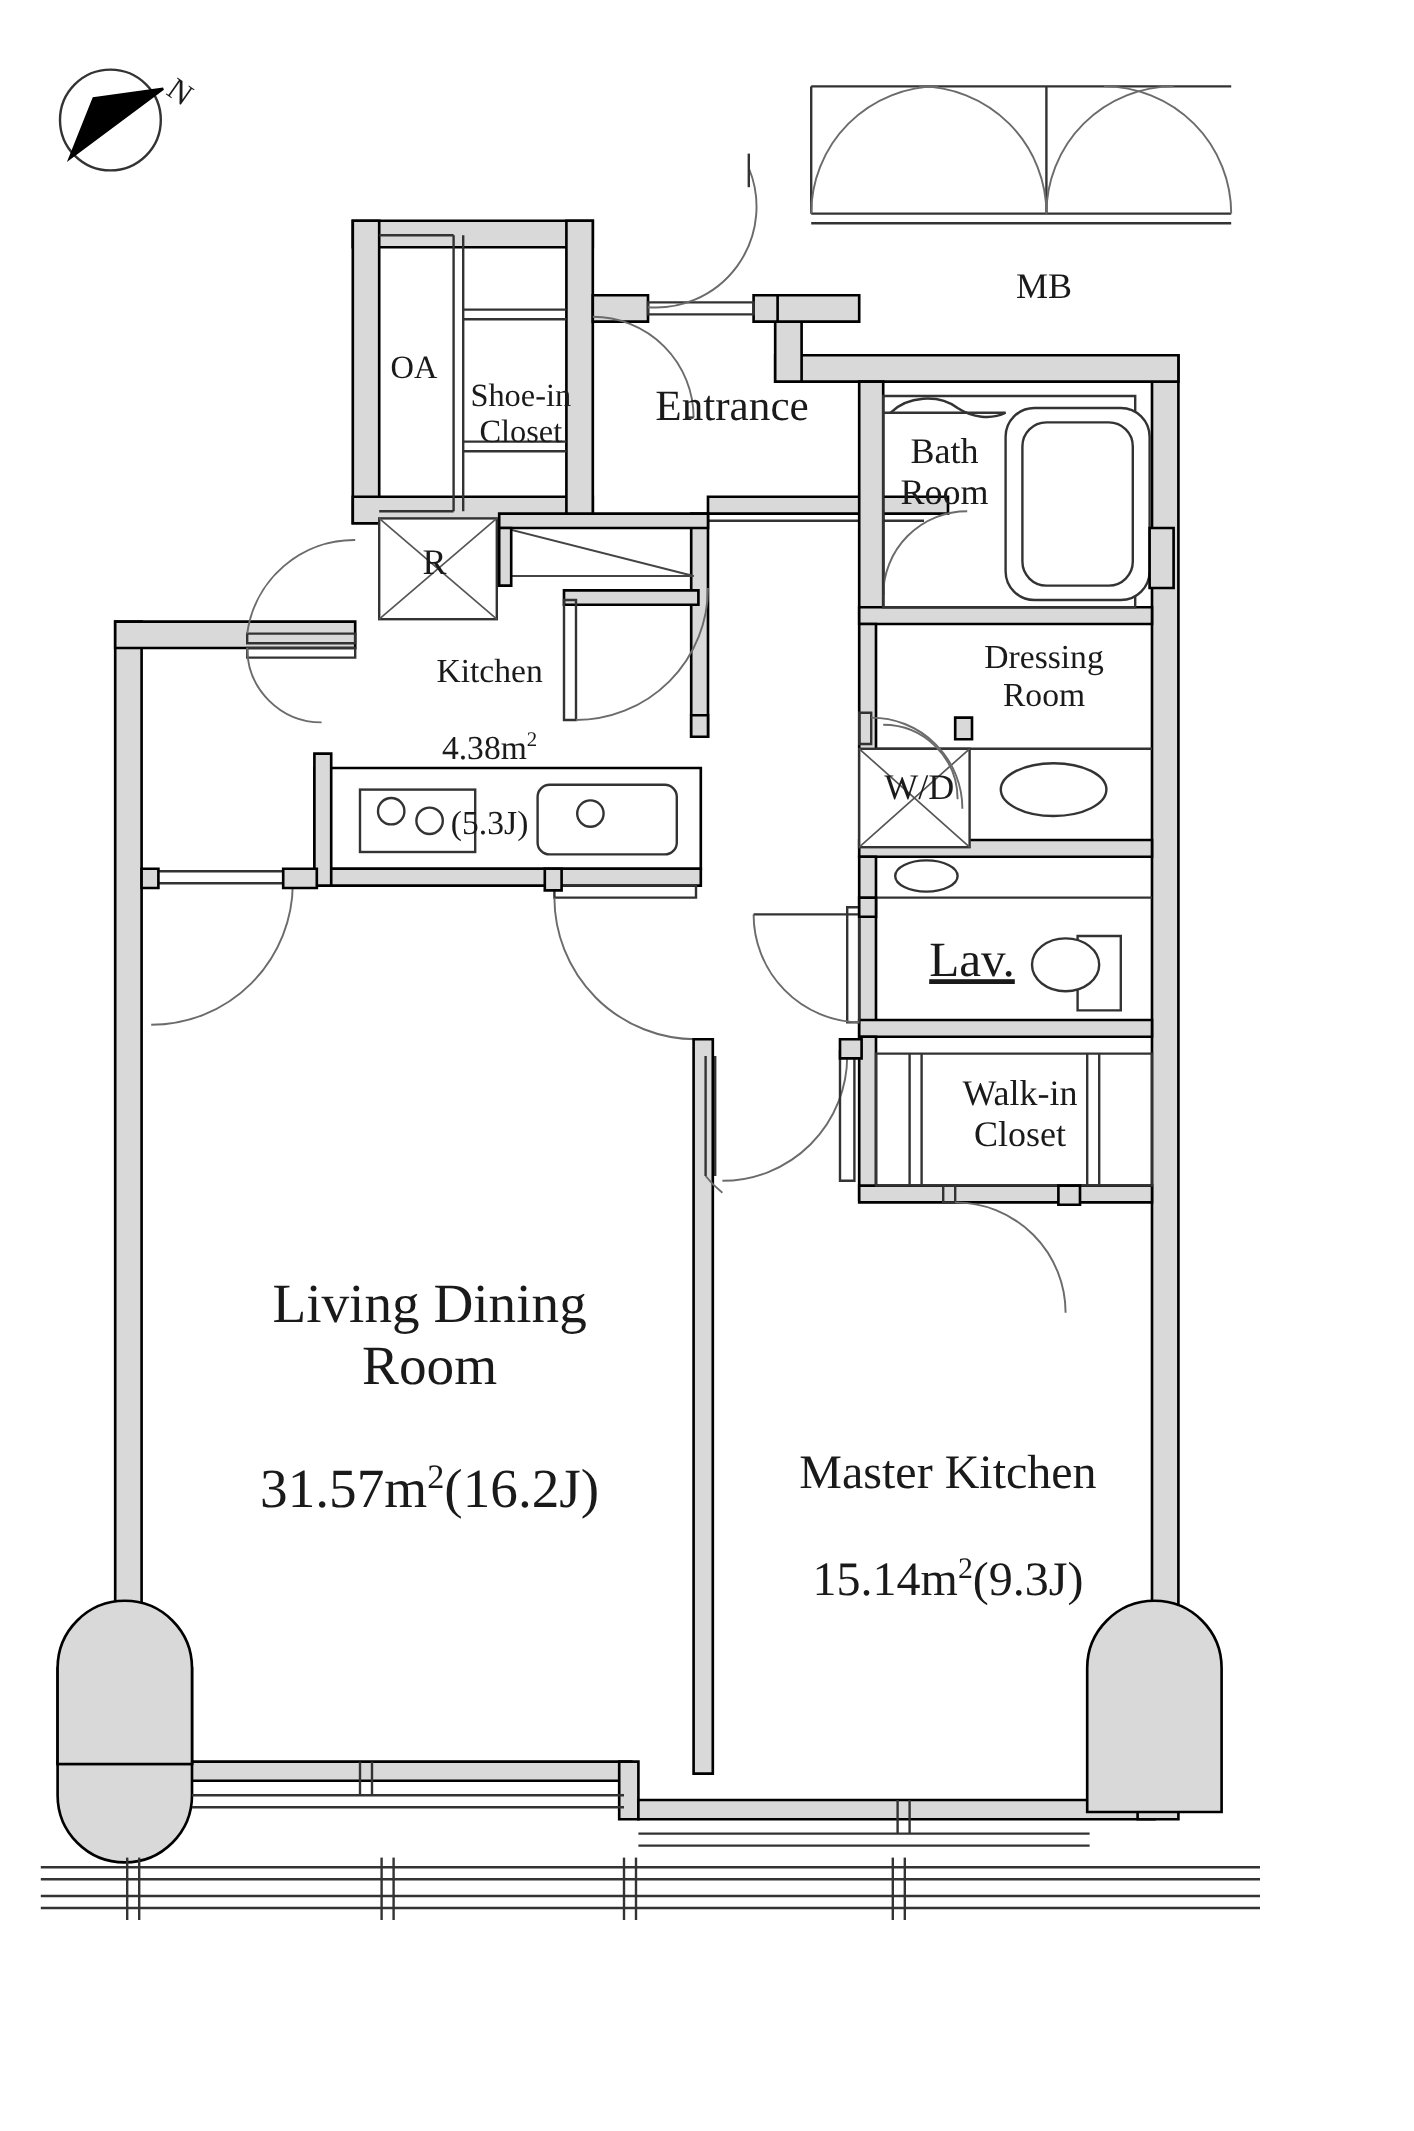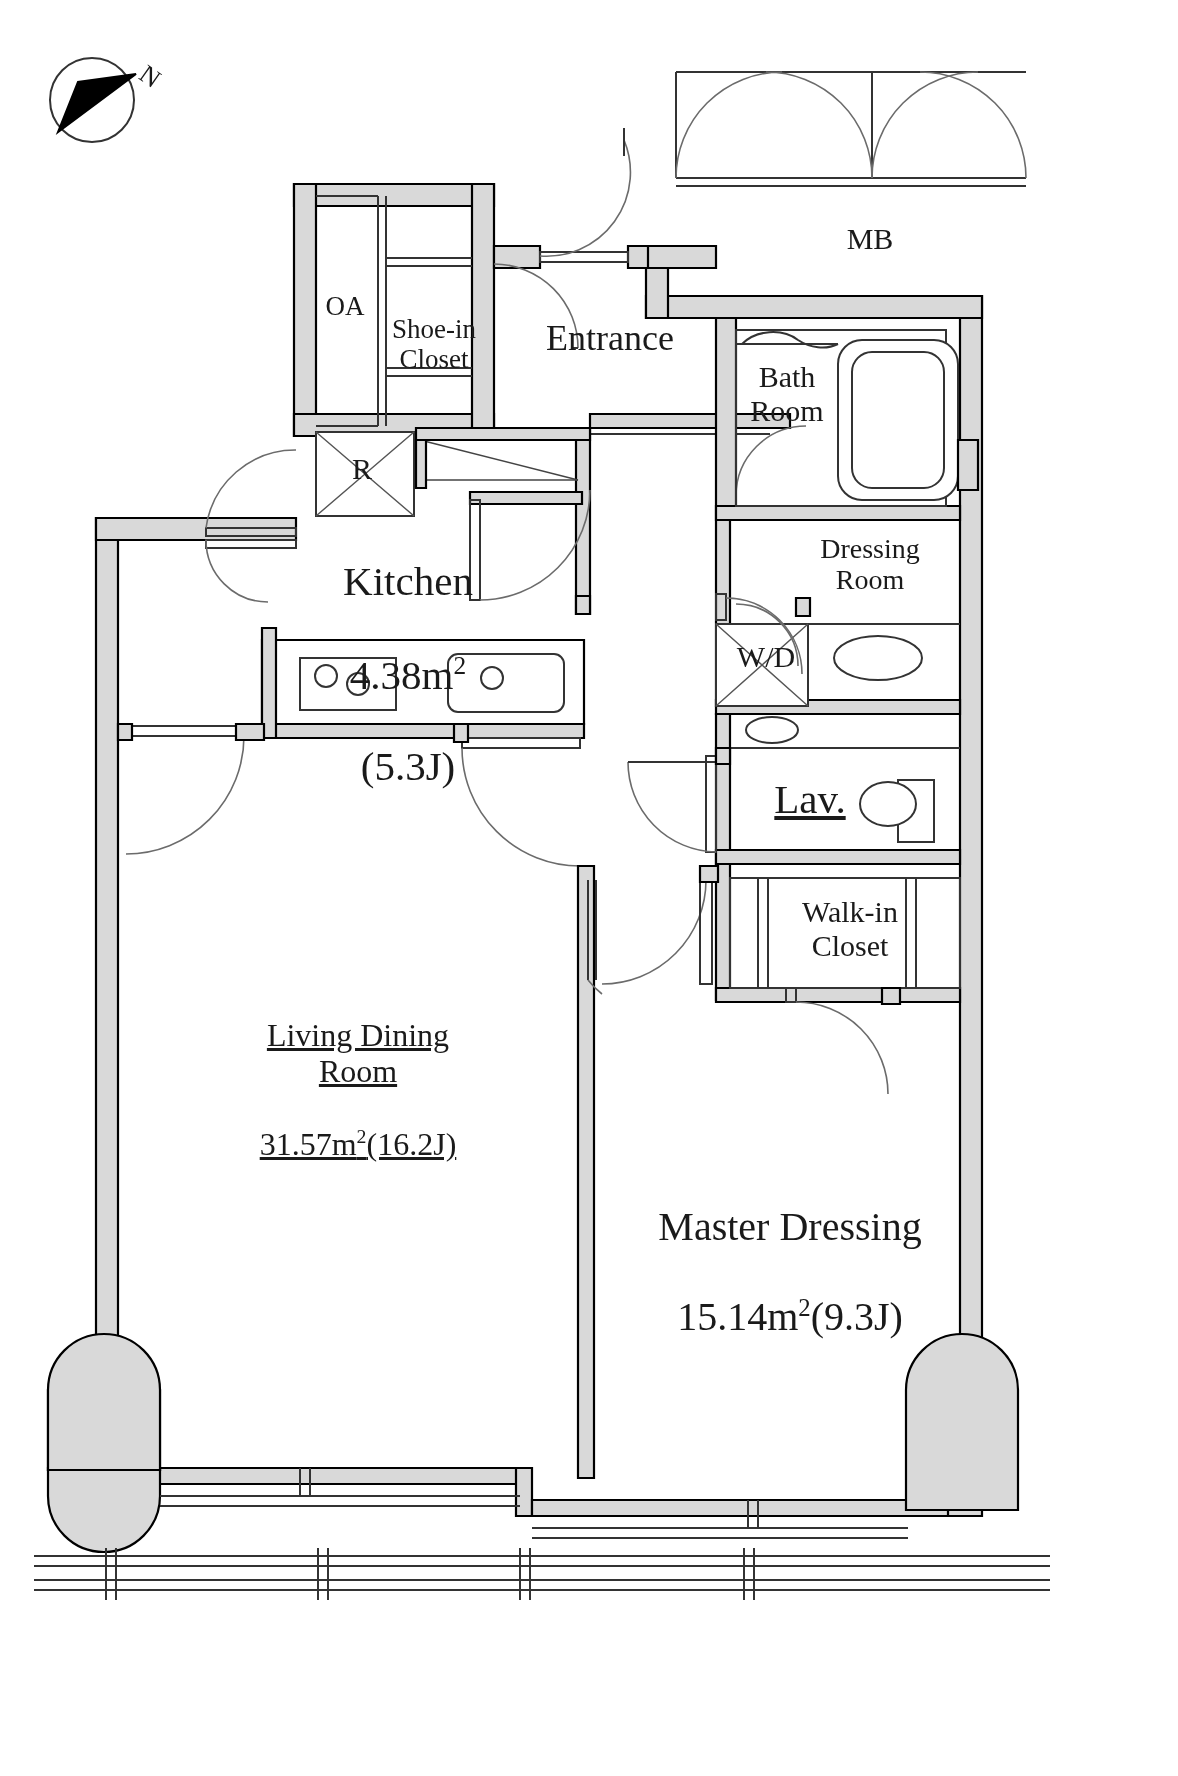--- a/index.html
+++ b/index.html
@@ -23,23 +23,23 @@
     height: 1776px;
   }
   .label {
     position: absolute;
     text-align: center;
     line-height: 1.12;
     white-space: pre-line;
     color: #1a1a1a;
     font-family: "Liberation Serif", serif;
   }
-  .lbl-ldr  { left: 148px; top: 982px; width: 420px; font-size: 32px; text-decoration: underline; }
+  .lbl-ldr  { left: 148px; top: 1009px; width: 420px; font-size: 46px; }
   .lbl-mbr  { left: 590px; top: 1160px; width: 400px; font-size: 40px; }
-  .lbl-kit  { left: 268px; top: 513px; width: 280px; font-size: 41px; }
+  .lbl-kit  { left: 268px; top: 513px; width: 280px; font-size: 28px; }
   .lbl-ent  { left: 500px; top: 318px; width: 220px; font-size: 36px; }
   .lbl-mb   { left: 800px; top: 222px; width: 140px; font-size: 30px; }
   .lbl-bath { left: 722px; top: 360px; width: 130px; font-size: 30px; }
   .lbl-dress{ left: 770px; top: 533px; width: 200px; font-size: 28px; }
   .lbl-lav  { left: 750px; top: 777px; width: 120px; font-size: 41px; text-decoration: underline; }
   .lbl-wic  { left: 760px; top: 895px; width: 180px; font-size: 30px; }
   .lbl-sic  { left: 374px; top: 282px; width: 120px; font-size: 27px; margin-top: 32px; }
   .lbl-oa   { left: 305px; top: 291px; width: 80px; font-size: 27px; }
   .lbl-r    { left: 332px; top: 452px; width: 60px; font-size: 30px; }
   .lbl-wd   { left: 718px; top: 640px; width: 96px; font-size: 30px; }
@@ -292,15 +292,15 @@
   <span>(5.3J)</span>
 </div>
 
 <div class="label lbl-ldr">
   <span>Living Dining
 Room</span><br>
   <span>31.57m</span><span class="sup">2</span><span>(16.2J)</span>
 </div>
 
 <div class="label lbl-mbr">
-  <span>Master Dressing</span><br>
+  <span>Master Kitchen</span><br>
   <span>15.14m</span><span class="sup">2</span><span>(9.3J)</span>
 </div>
 
 </body></html>

